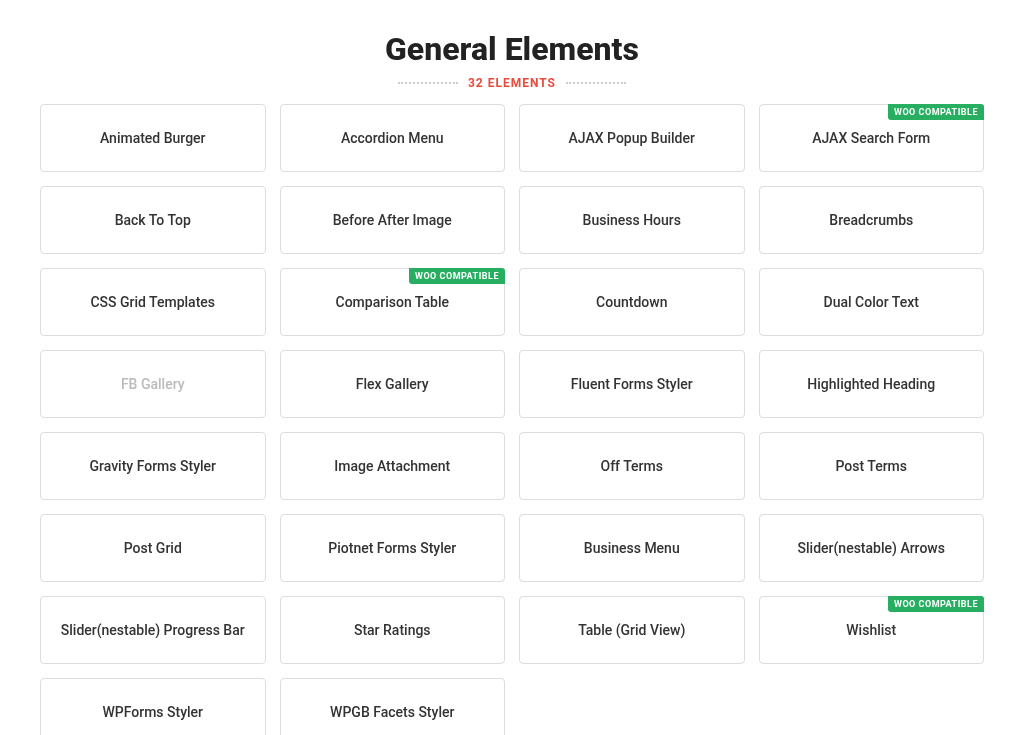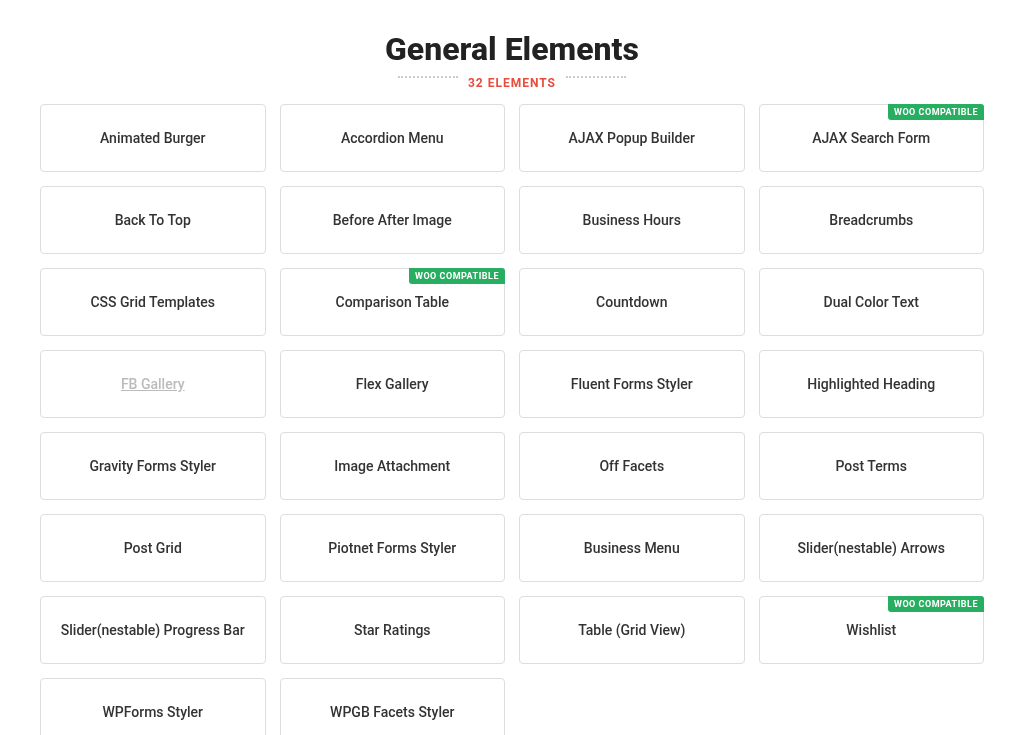--- a/index.html
+++ b/index.html
@@ -14,20 +14,21 @@
       margin-bottom: 14px;
     }
     .page-title {
       font-size: 32px;
       font-weight: 800;
       color: #222;
       margin-bottom: 8px;
     }
     .subtitle-row {
       display: flex;
+      align-items: center;
       justify-content: center;
       gap: 10px;
     }
     .subtitle-line {
       width: 60px;
       border-top: 2px dotted #ccc;
     }
     .subtitle-badge {
       font-size: 12px;
       font-weight: 700;
@@ -53,21 +54,20 @@
       cursor: pointer;
       background: #fff;
       transition: border-color 0.2s;
       min-height: 68px;
       display: flex;
       align-items: center;
       justify-content: center;
     }
     .card.disabled {
       color: #bbb;
-      text-decoration: underline;
     }
     .woo-badge {
       position: absolute;
       top: -1px;
       right: -1px;
       background: #27ae60;
       color: #fff;
       font-size: 9px;
       font-weight: 700;
       padding: 3px 6px;
@@ -139,21 +139,21 @@
     <div class="card">
       <span>Highlighted Heading</span>
     </div>
     <div class="card">
       <span>Gravity Forms Styler</span>
     </div>
     <div class="card">
       <span>Image Attachment</span>
     </div>
     <div class="card">
-      <span>Off Facets</span>
+      <span>Off Terms</span>
     </div>
     <div class="card">
       <span>Post Terms</span>
     </div>
     <div class="card">
       <span>Post Grid</span>
     </div>
     <div class="card">
       <span>Piotnet Forms Styler</span>
     </div>

